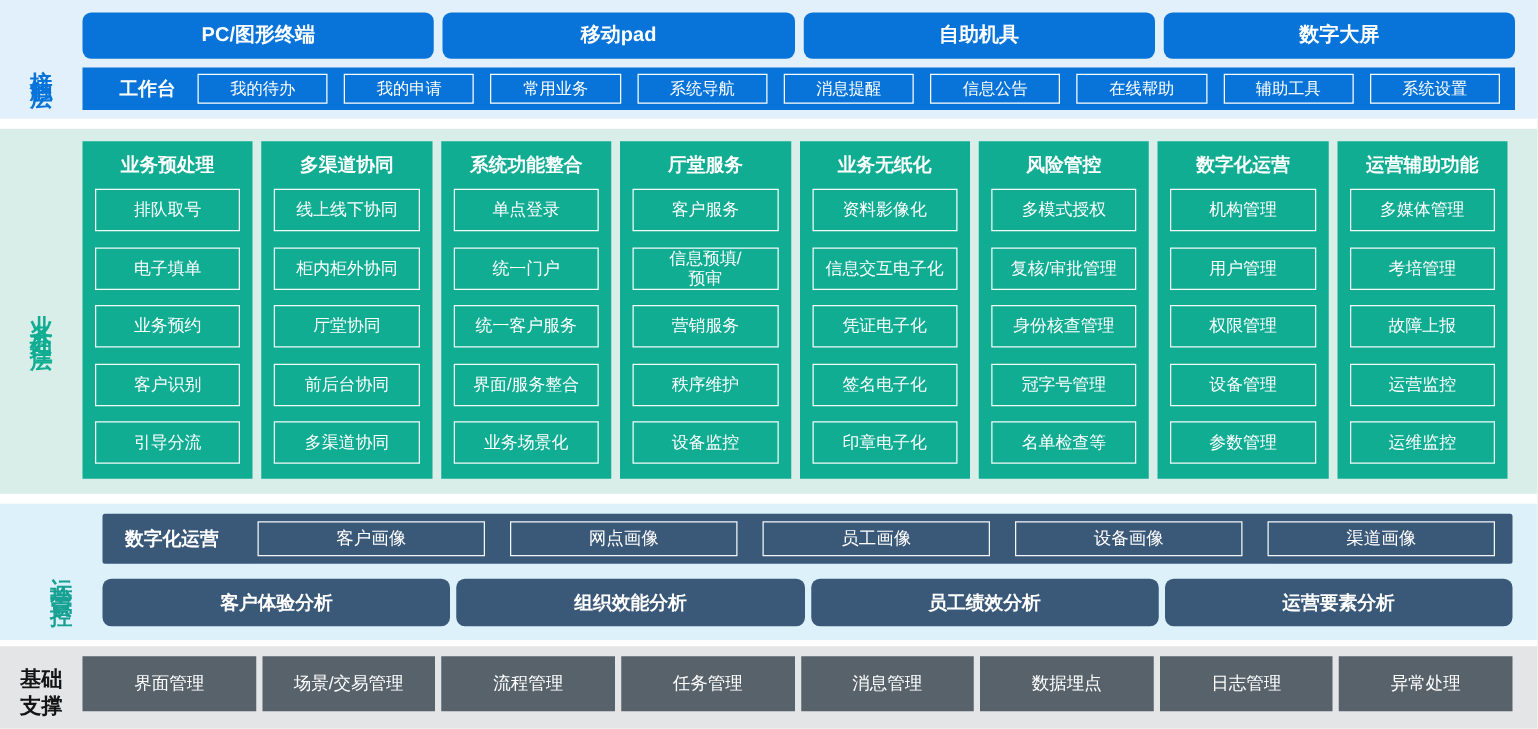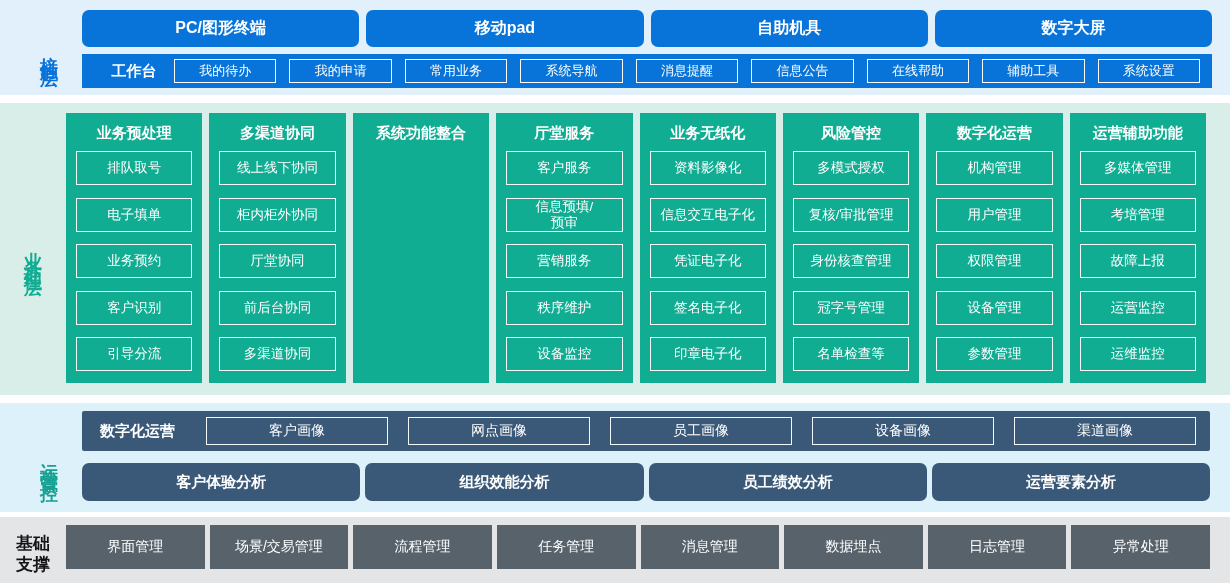--- a/index.html
+++ b/index.html
@@ -11,21 +11,21 @@
   }
   .band{display:flex;width:100%}
   .side-label{width:66px;flex:none;display:flex;align-items:center;justify-content:center}
   .v-text{
     writing-mode:vertical-rl;text-orientation:upright;
     font-weight:bold;font-size:18px;letter-spacing:7px;line-height:1;
   }
   .content{flex:1;display:flex;flex-direction:column}
 
   
-  .band-contact{height:95px;background:var(--band_blue,#e2f0fb);padding:10px 18px 0 16px;margin-bottom:8px}
+  .band-contact{height:95px;background:var(--band_blue,#e2f0fb);padding:10px 18px 0 0;margin-bottom:8px}
   .band-contact .v-text{color:var(--blue,#0874d9)}
   .terminal-row{display:grid;grid-template-columns:repeat(4,1fr);gap:7px;height:37px}
   .terminal-btn{
     background:var(--blue,#0874d9);border-radius:7px;color:#fff;
     font-weight:bold;font-size:16px;display:flex;align-items:center;justify-content:center;
   }
   .workbench{margin-top:7px;height:34px;background:var(--blue,#0874d9);display:flex;align-items:center;padding:0 12px}
   .workbench-label{flex:none;width:80px;text-align:center;color:#fff;font-weight:bold;font-size:15px}
   .workbench-items{flex:1;display:grid;grid-template-columns:repeat(9,1fr);gap:13px}
   .workbench-item{
@@ -127,20 +127,28 @@
 
         <div class="biz-item">线上线下协同</div>
           <div class="biz-item">柜内柜外协同</div>
           <div class="biz-item">厅堂协同</div>
           <div class="biz-item">前后台协同</div>
           <div class="biz-item">多渠道协同</div>
         </div>
       </div>
       <div class="biz-col">
         <div class="biz-col-title">系统功能整合</div>
+        <div class="biz-col-items">
+
+        <div class="biz-item">单点登录</div>
+          <div class="biz-item">统一门户</div>
+          <div class="biz-item">统一客户服务</div>
+          <div class="biz-item">界面/服务整合</div>
+          <div class="biz-item">业务场景化</div>
+        </div>
       </div>
       <div class="biz-col">
         <div class="biz-col-title">厅堂服务</div>
         <div class="biz-col-items">
 
         <div class="biz-item">客户服务</div>
           <div class="biz-item">信息预填/
 预审</div>
           <div class="biz-item">营销服务</div>
           <div class="biz-item">秩序维护</div>

